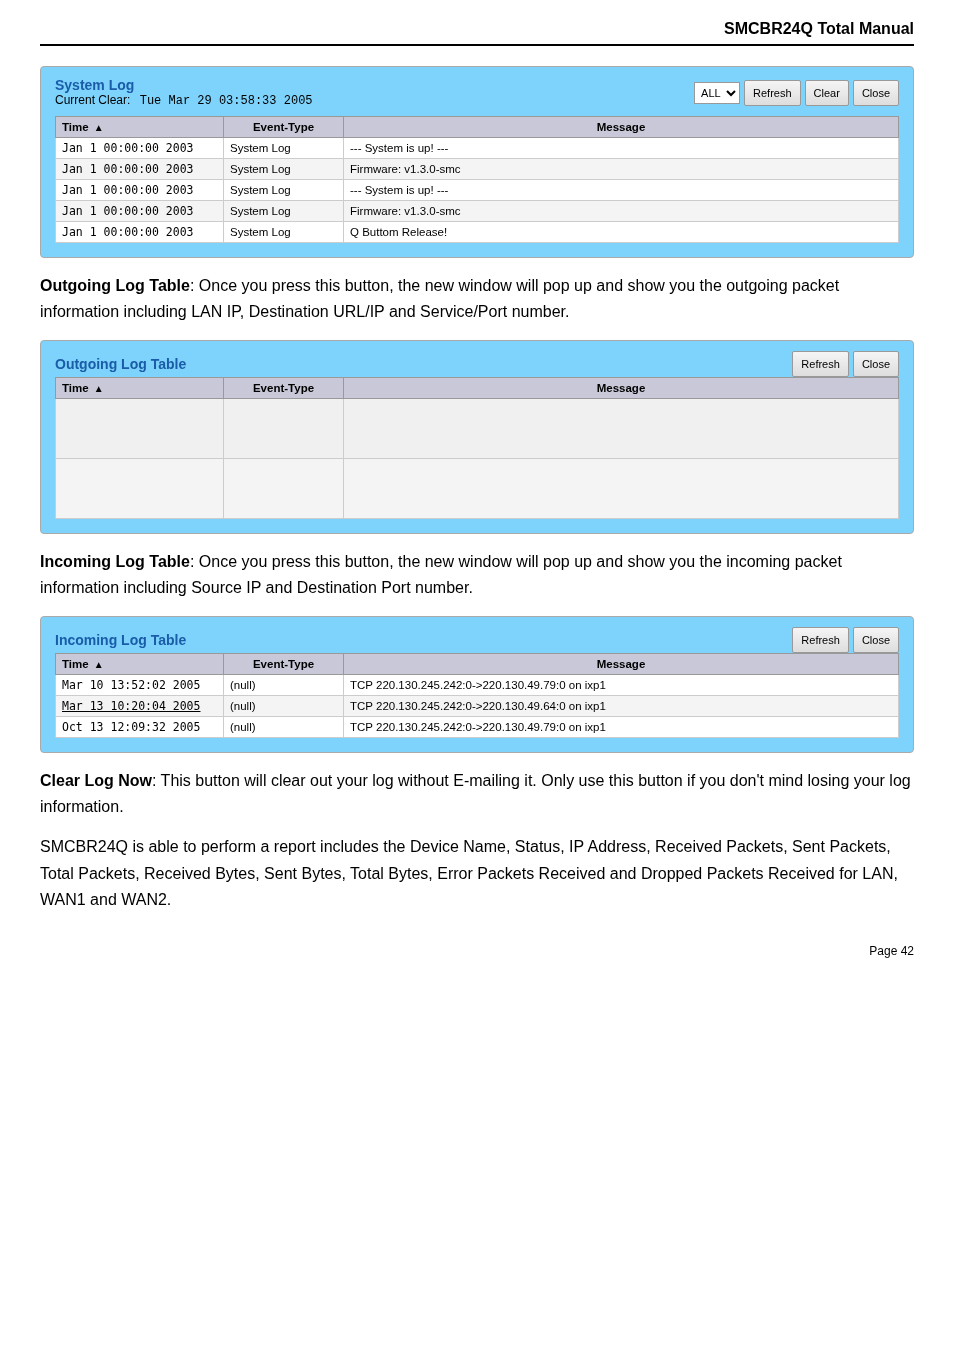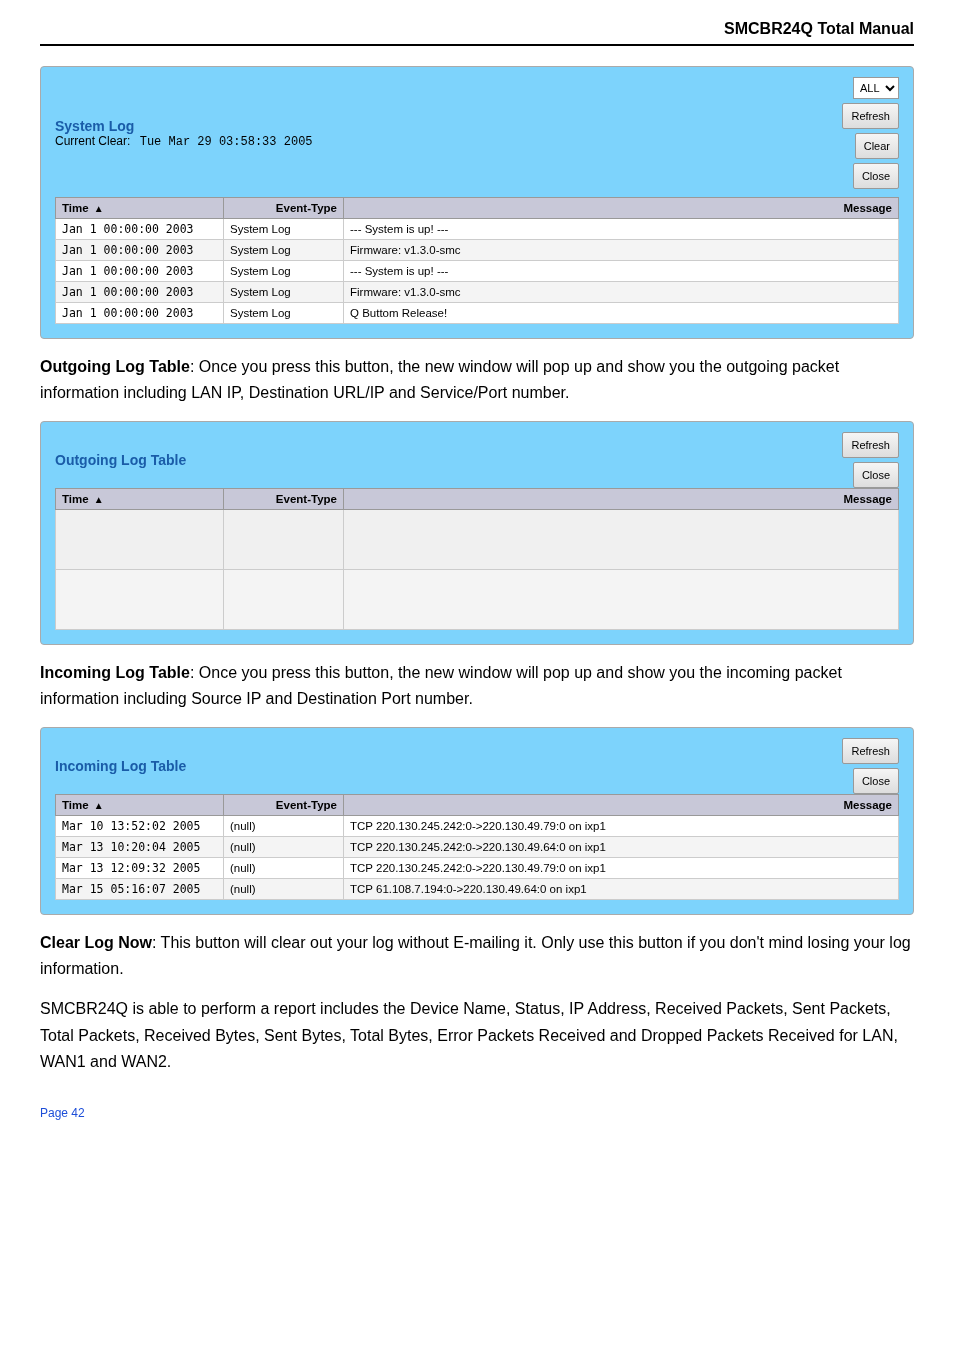--- a/index.html
+++ b/index.html
@@ -35,23 +35,22 @@
     .current-time-row {
       display: flex;
       align-items: center;
       justify-content: space-between;
       margin-bottom: 8px;
       font-size: 12px;
     }
     .current-time-value { margin-left: 6px; font-family: 'Courier New', monospace; }
     .controls {
       display: flex;
-      align-items: flex-end;
+      align-items: center;
       gap: 4px;
-      flex-direction: column;
     }
     .filter-select {
       font-size: 11px;
       padding: 1px 2px;
       border: 1px solid #999;
       background: #fff;
       height: 22px;
     }
     .btn {
       font-size: 11px;
@@ -64,43 +63,43 @@
     }
     table {
       width: 100%;
       border-collapse: collapse;
       font-size: 11.5px;
     }
     th {
       background: #c8c8d8;
       border: 1px solid #999;
       padding: 4px 6px;
-      text-align: right;
+      text-align: center;
       font-weight: bold;
     }
     td {
       border: 1px solid #ccc;
       padding: 3px 6px;
       background: #fff;
     }
     tr:nth-child(even) td { background: #f4f4f4; }
     .th-time { width: 168px; text-align: left; }
     .th-event { width: 120px; }
     .th-message { }
     .paragraph {
       margin-bottom: 14px;
       line-height: 1.65;
       font-size: 16px;
     }
     .paragraph b { font-weight: bold; }
     .page-footer {
-      text-align: left;
+      text-align: right;
       margin-top: 30px;
       font-size: 12px;
-      color: #1d4ed8;
+      color: #000000;
     }
     .sort-arrow { font-size: 10px; margin-left: 2px; }
     .outgoing-body-empty td {
       height: 60px;
       background: #f0f0f0;
     }
     .top-controls-row {
       display: flex;
       align-items: center;
       justify-content: space-between;
@@ -221,33 +220,28 @@
         <th class="th-message">Message</th>
       </tr>
     </thead>
     <tbody id="incoming-log-tbody">
     <tr>
           <td style="font-family: monospace;">Mar 10 13:52:02 2005</td>
           <td>(null)</td>
           <td>TCP 220.130.245.242:0-&gt;220.130.49.79:0 on ixp1</td>
         </tr>
         <tr>
-          <td style="font-family: monospace;">Mar 13 10:20:04 2005</td>
+          <td style="font-family: monospace; text-decoration: underline;">Mar 13 10:20:04 2005</td>
           <td>(null)</td>
           <td>TCP 220.130.245.242:0-&gt;220.130.49.64:0 on ixp1</td>
         </tr>
         <tr>
-          <td style="font-family: monospace;">Mar 13 12:09:32 2005</td>
+          <td style="font-family: monospace;">Oct 13 12:09:32 2005</td>
           <td>(null)</td>
           <td>TCP 220.130.245.242:0-&gt;220.130.49.79:0 on ixp1</td>
-        </tr>
-        <tr>
-          <td style="font-family: monospace;">Mar 15 05:16:07 2005</td>
-          <td>(null)</td>
-          <td>TCP 61.108.7.194:0-&gt;220.130.49.64:0 on ixp1</td>
         </tr>
       </tbody>
   </table>
 </div>
 
 <p class="paragraph">
   <b>Clear Log Now</b><span>: This button will clear out your log without E-mailing it. Only use this button if you don't mind losing your log information.</span>
 </p>
 
 <p class="paragraph">SMCBR24Q is able to perform a report includes the Device Name, Status, IP Address, Received Packets, Sent Packets, Total Packets, Received Bytes, Sent Bytes, Total Bytes, Error Packets Received and Dropped Packets Received for LAN, WAN1 and WAN2.</p>

